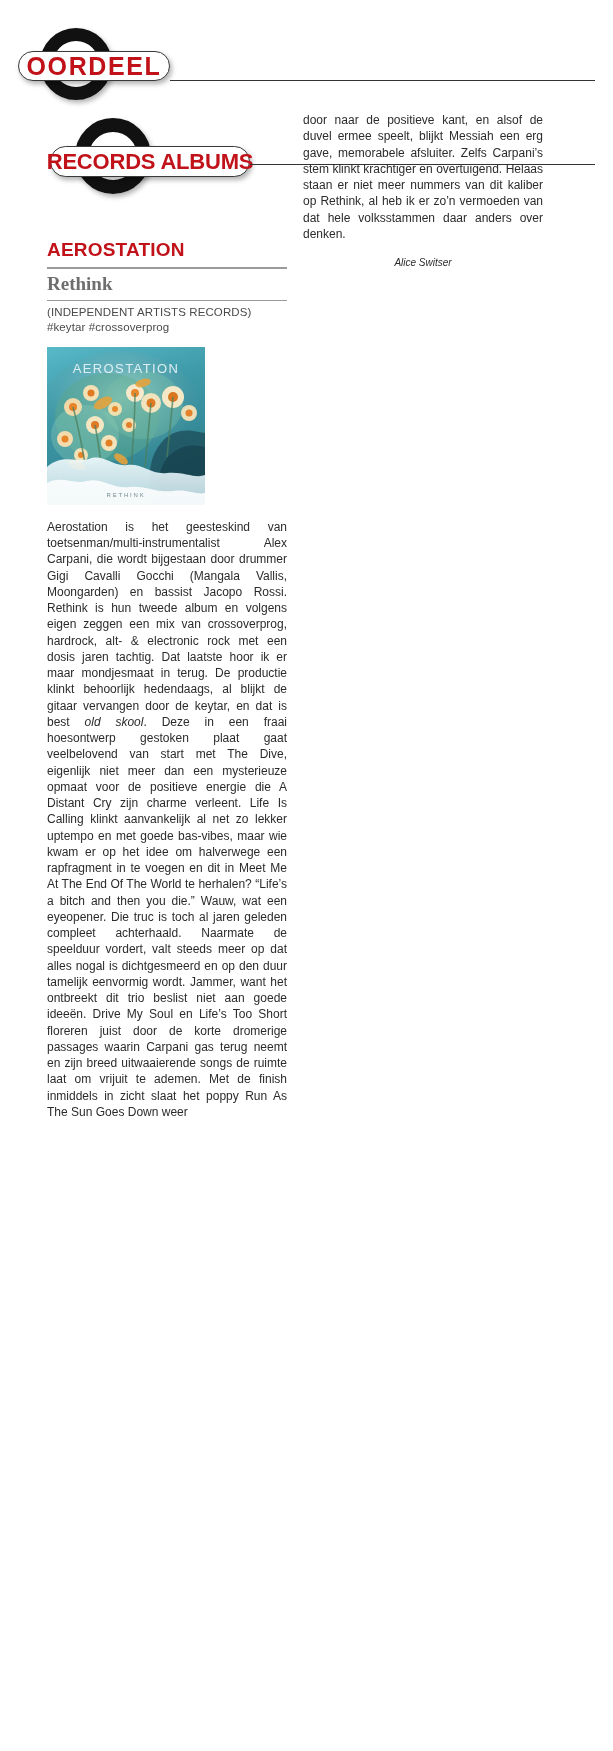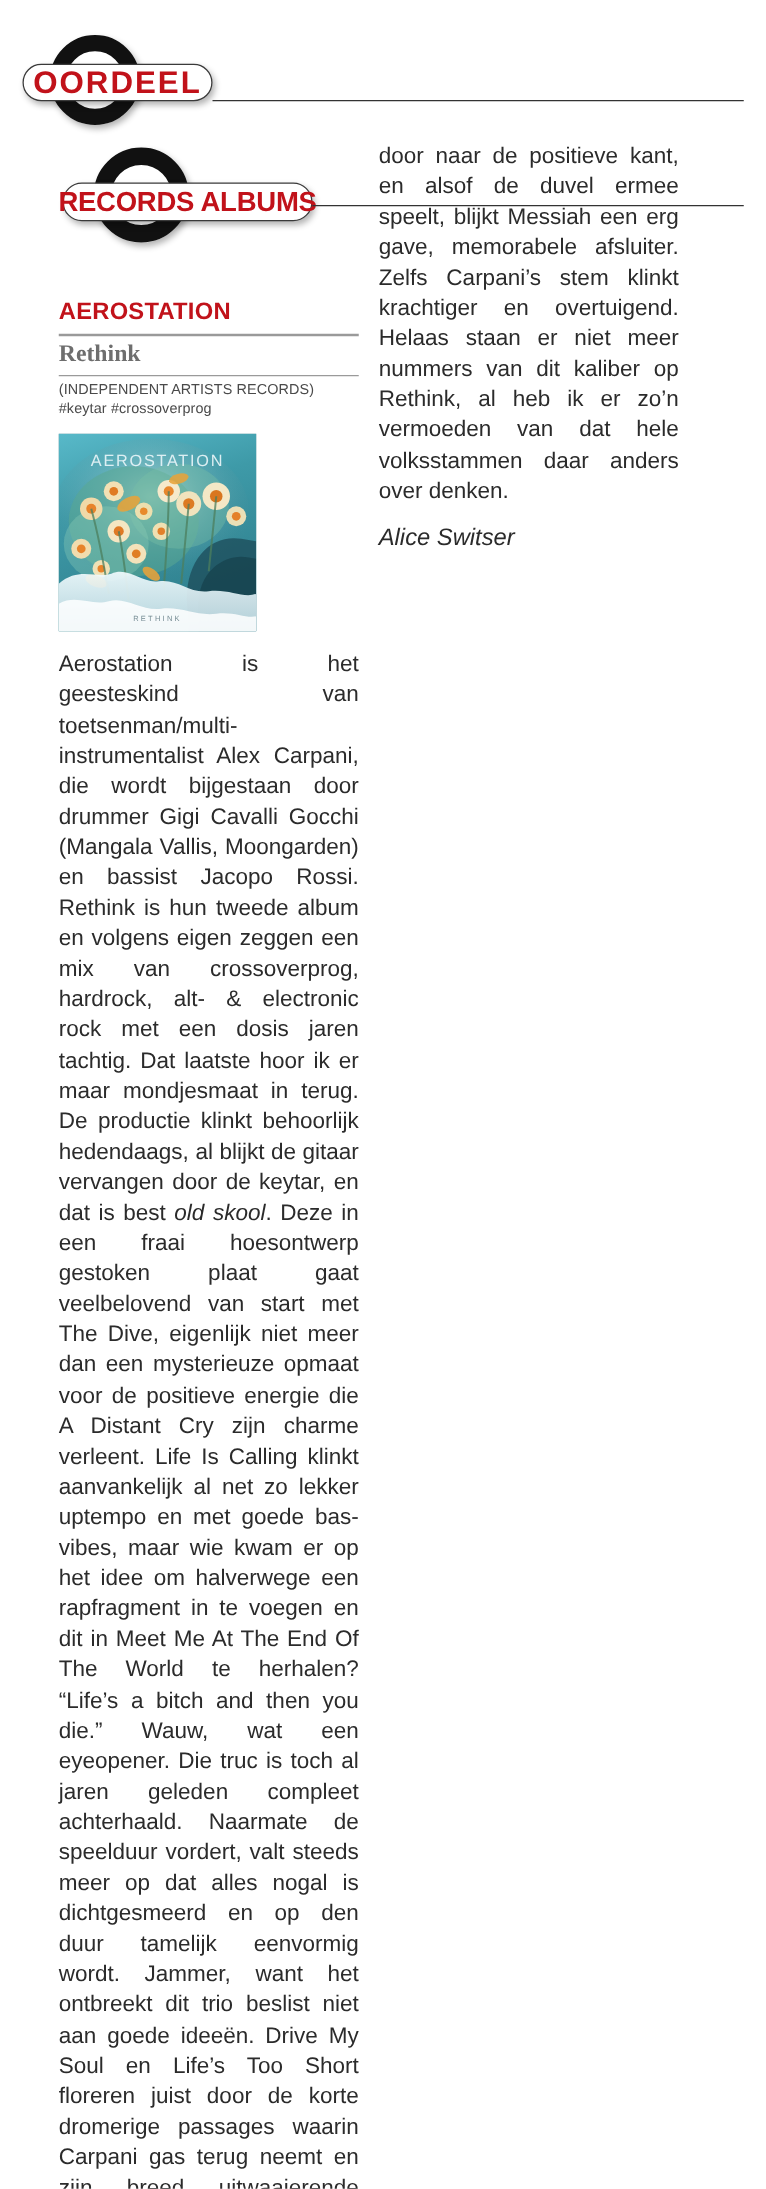--- a/index.html
+++ b/index.html
@@ -146,39 +146,39 @@
     height: 158px;
     position: relative;
     overflow: hidden;
     background: #2a7f8c;
   }
   .cover-svg { display: block; width: 158px; height: 158px; }
 
   
   .body-text {
     margin-top: 14px;
-    font-size: 18px;
+    font-size: 12px;
     line-height: 1.355;
     color: #2b2b2b;
     text-align: justify;
     -webkit-hyphens: auto;
     hyphens: auto;
   }
 
   .col-right .body-text {
     margin-top: 0;
   }
 
   .body-text em { }
 
   .byline {
     margin-top: 15px;
-    text-align: left;
+    text-align: center;
     font-style: italic;
-    font-size: 19px;
+    font-size: 10px;
     color: #2b2b2b;
   }
 </style>
 </head>
 <body>
 
 <div class="page">
 
   <div class="badge-block" id="oordeel-block">
     <div class="badge-ring" id="oordeel-ring"></div>

